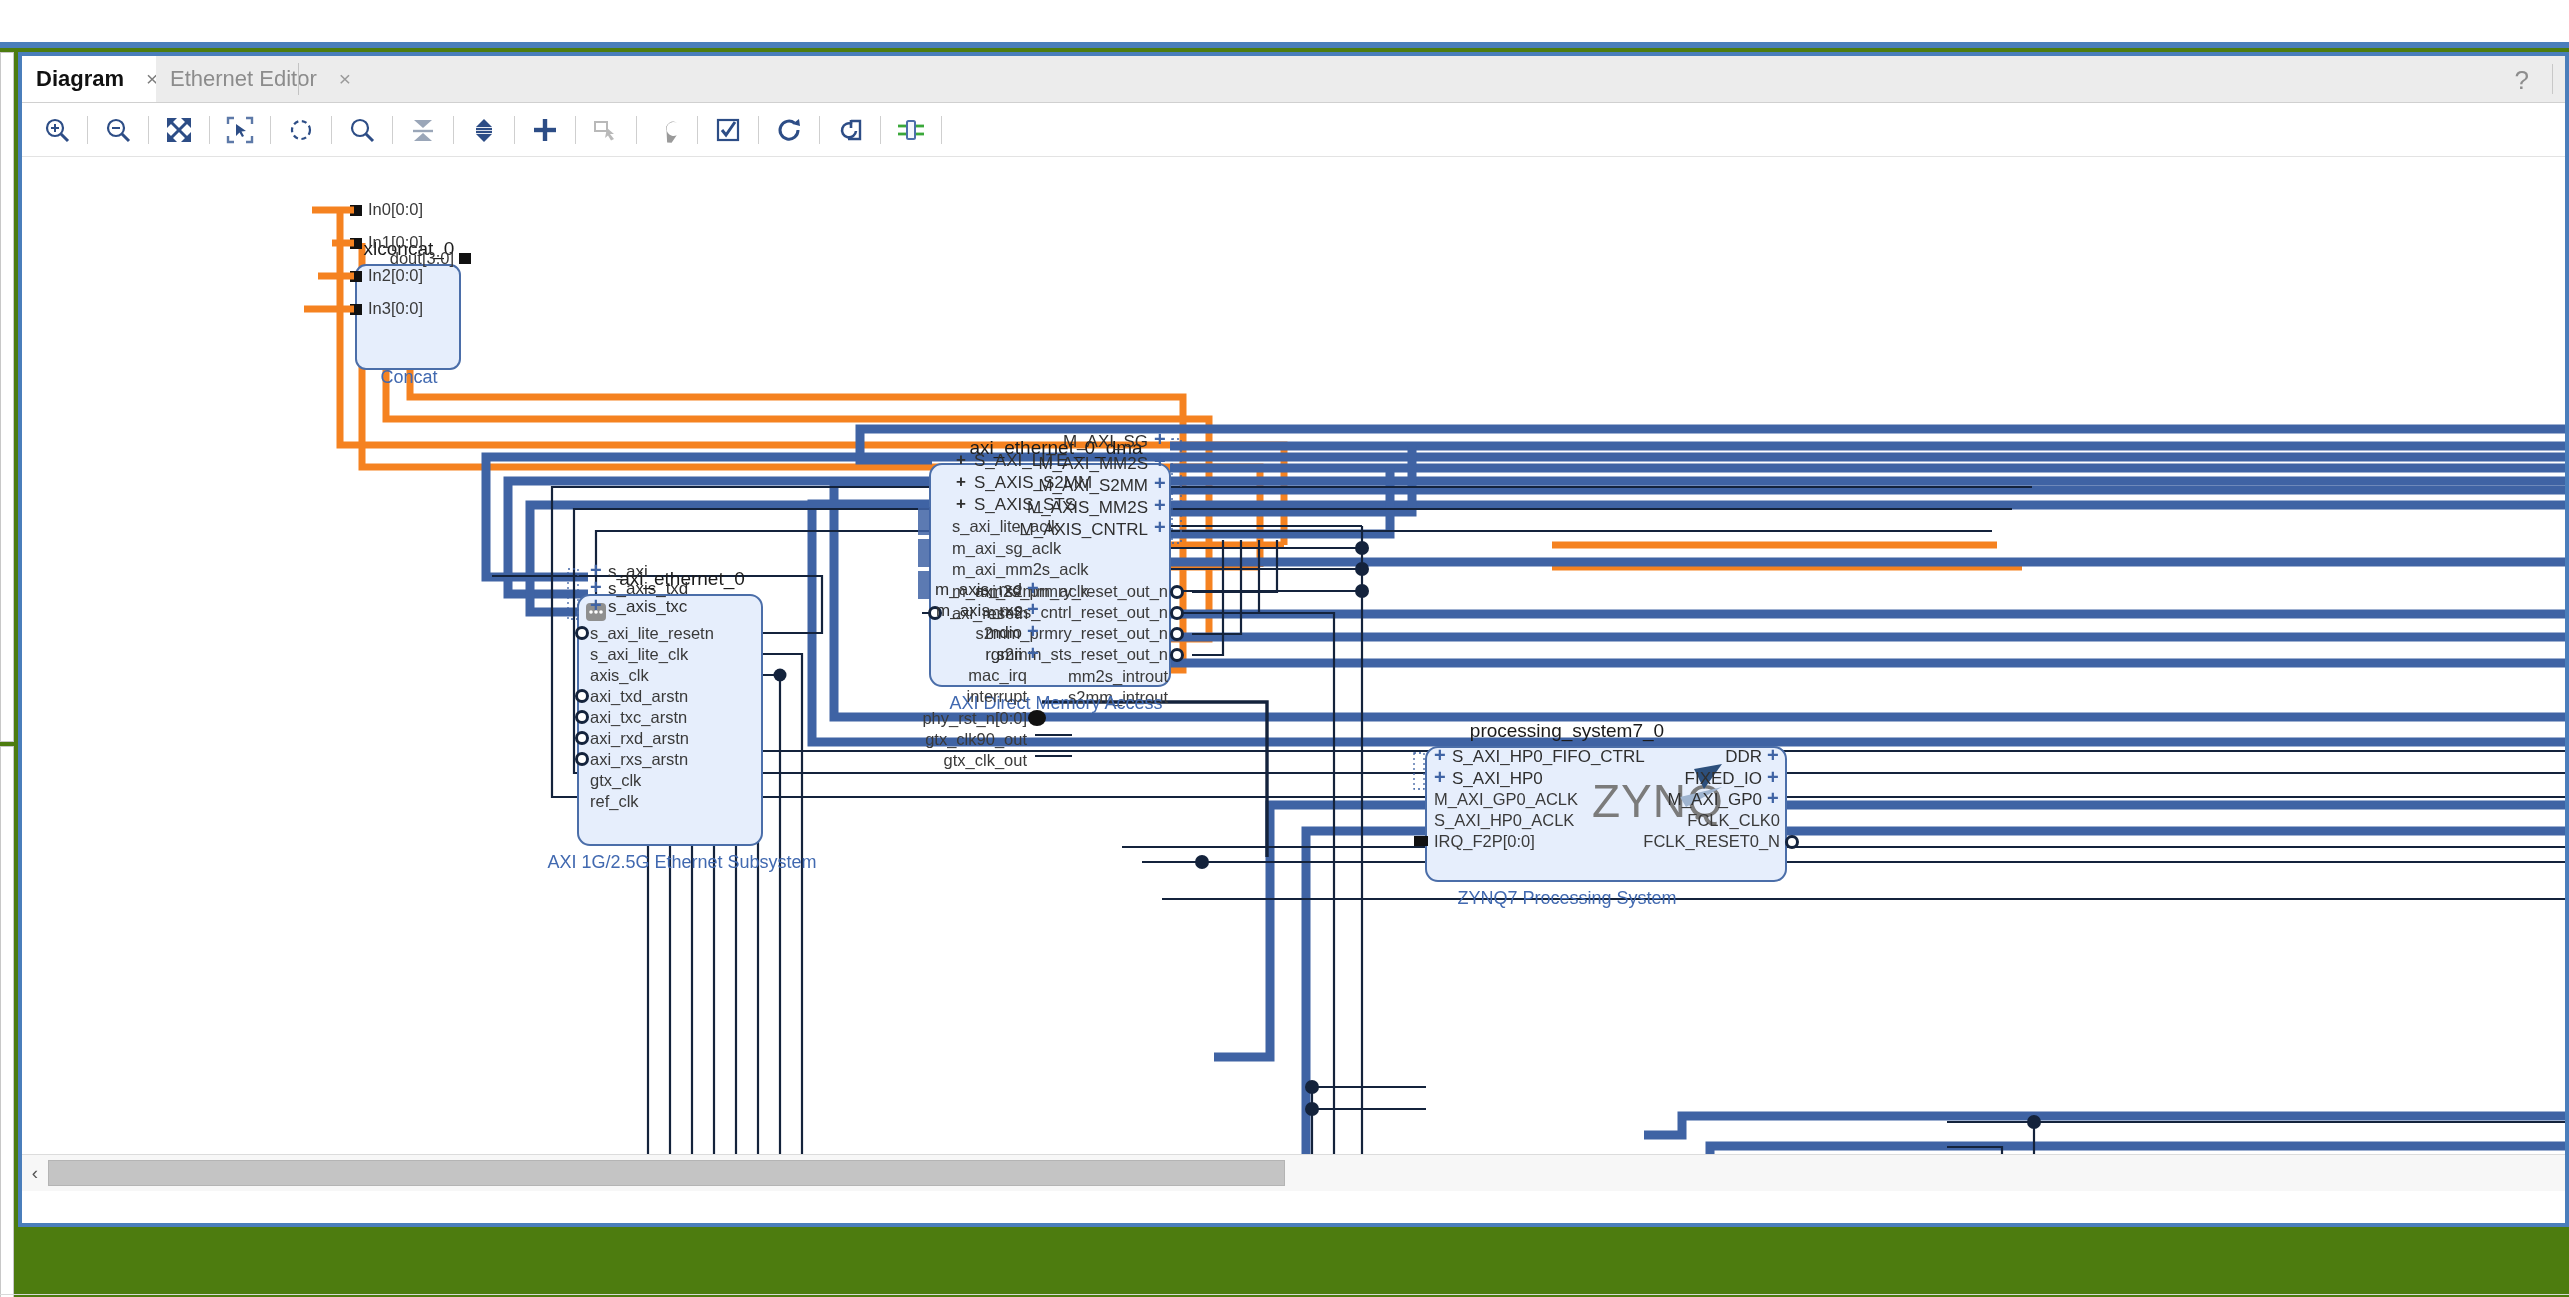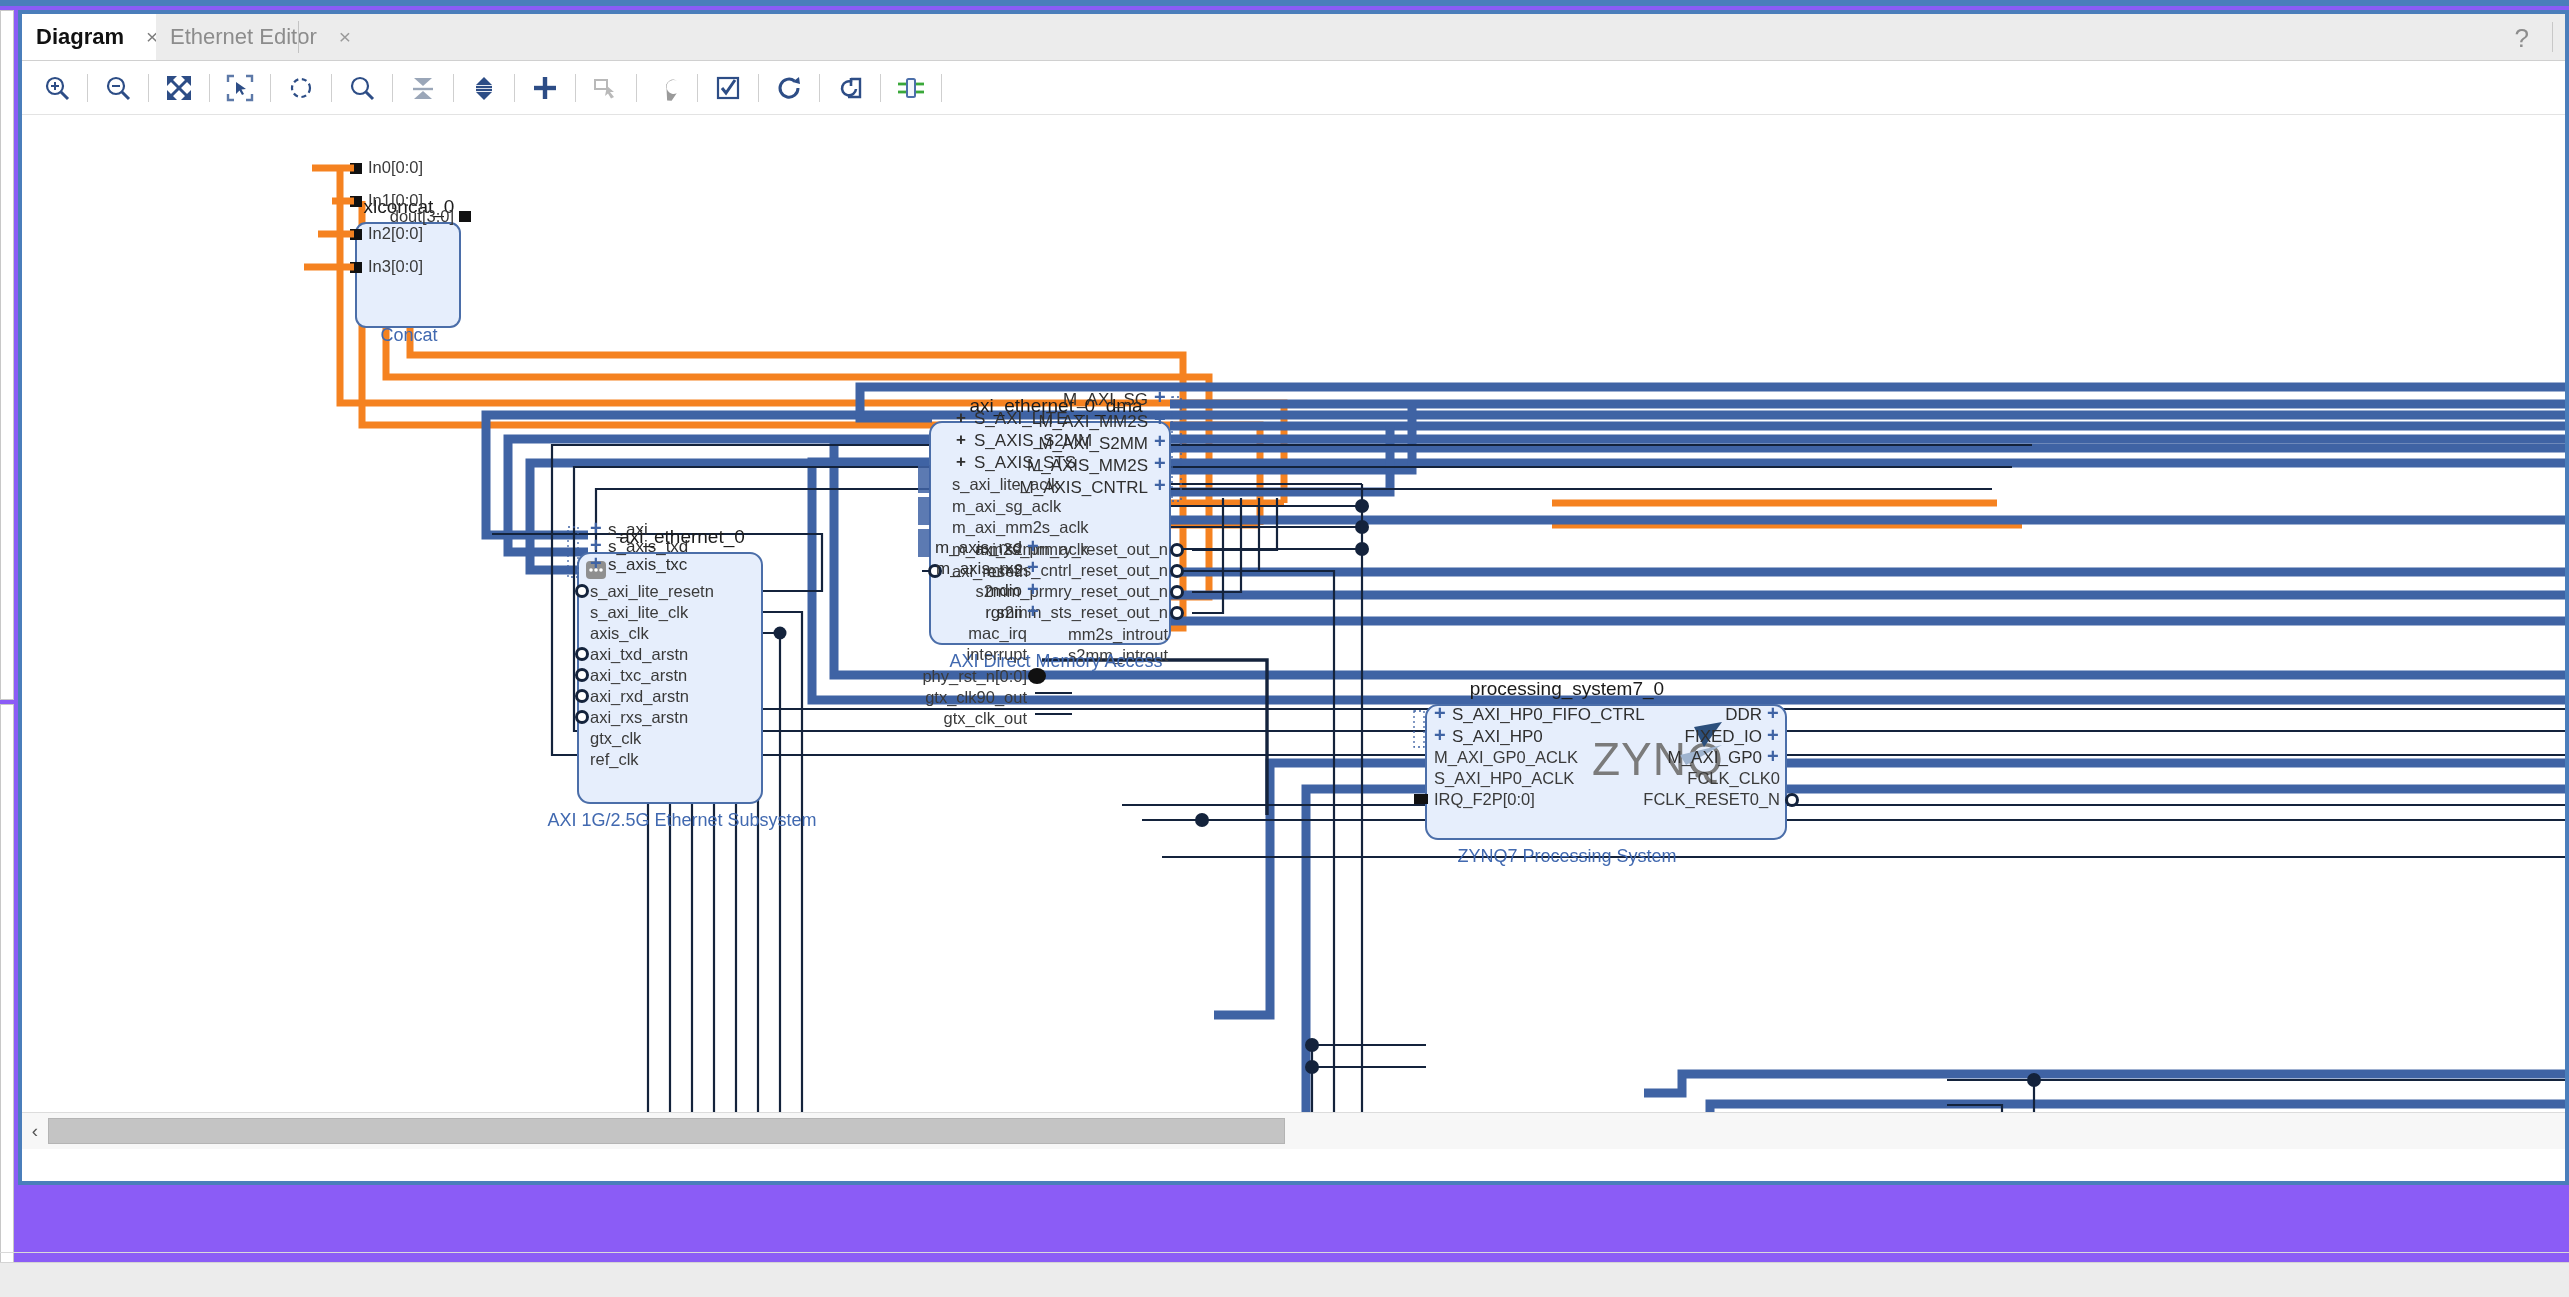--- a/index.html
+++ b/index.html
@@ -2,21 +2,21 @@
 <html><head>
 <meta charset="utf-8">
 <title>Vivado Block Design - Diagram</title>
 <style>
   html,body{margin:0;padding:0;background:#ffffff;}
   body{
     width:2569px;height:1297px;overflow:hidden;position:relative;
     font-family:"Liberation Sans","DejaVu Sans",sans-serif;
     -webkit-font-smoothing:antialiased;
   }
-  .app{position:absolute;inset:0;background:#8b5cf6;}
+  .app{position:absolute;inset:0;background:#4d7c0f;margin-top:42px;}
 
   
   .top-strip{position:absolute;left:0;top:0;width:2569px;height:6px;background:#4a7ebb;}
 
   
   .left-panel-a{position:absolute;left:0;top:10px;width:14px;height:690px;background:#ffffff;border:1px solid #c8c8c8;box-sizing:border-box;}
   .left-panel-b{position:absolute;left:0;top:704px;width:14px;height:560px;background:#ffffff;border:1px solid #c8c8c8;box-sizing:border-box;}
 
   
   .win{position:absolute;left:18px;top:10px;width:2551px;height:1175px;

